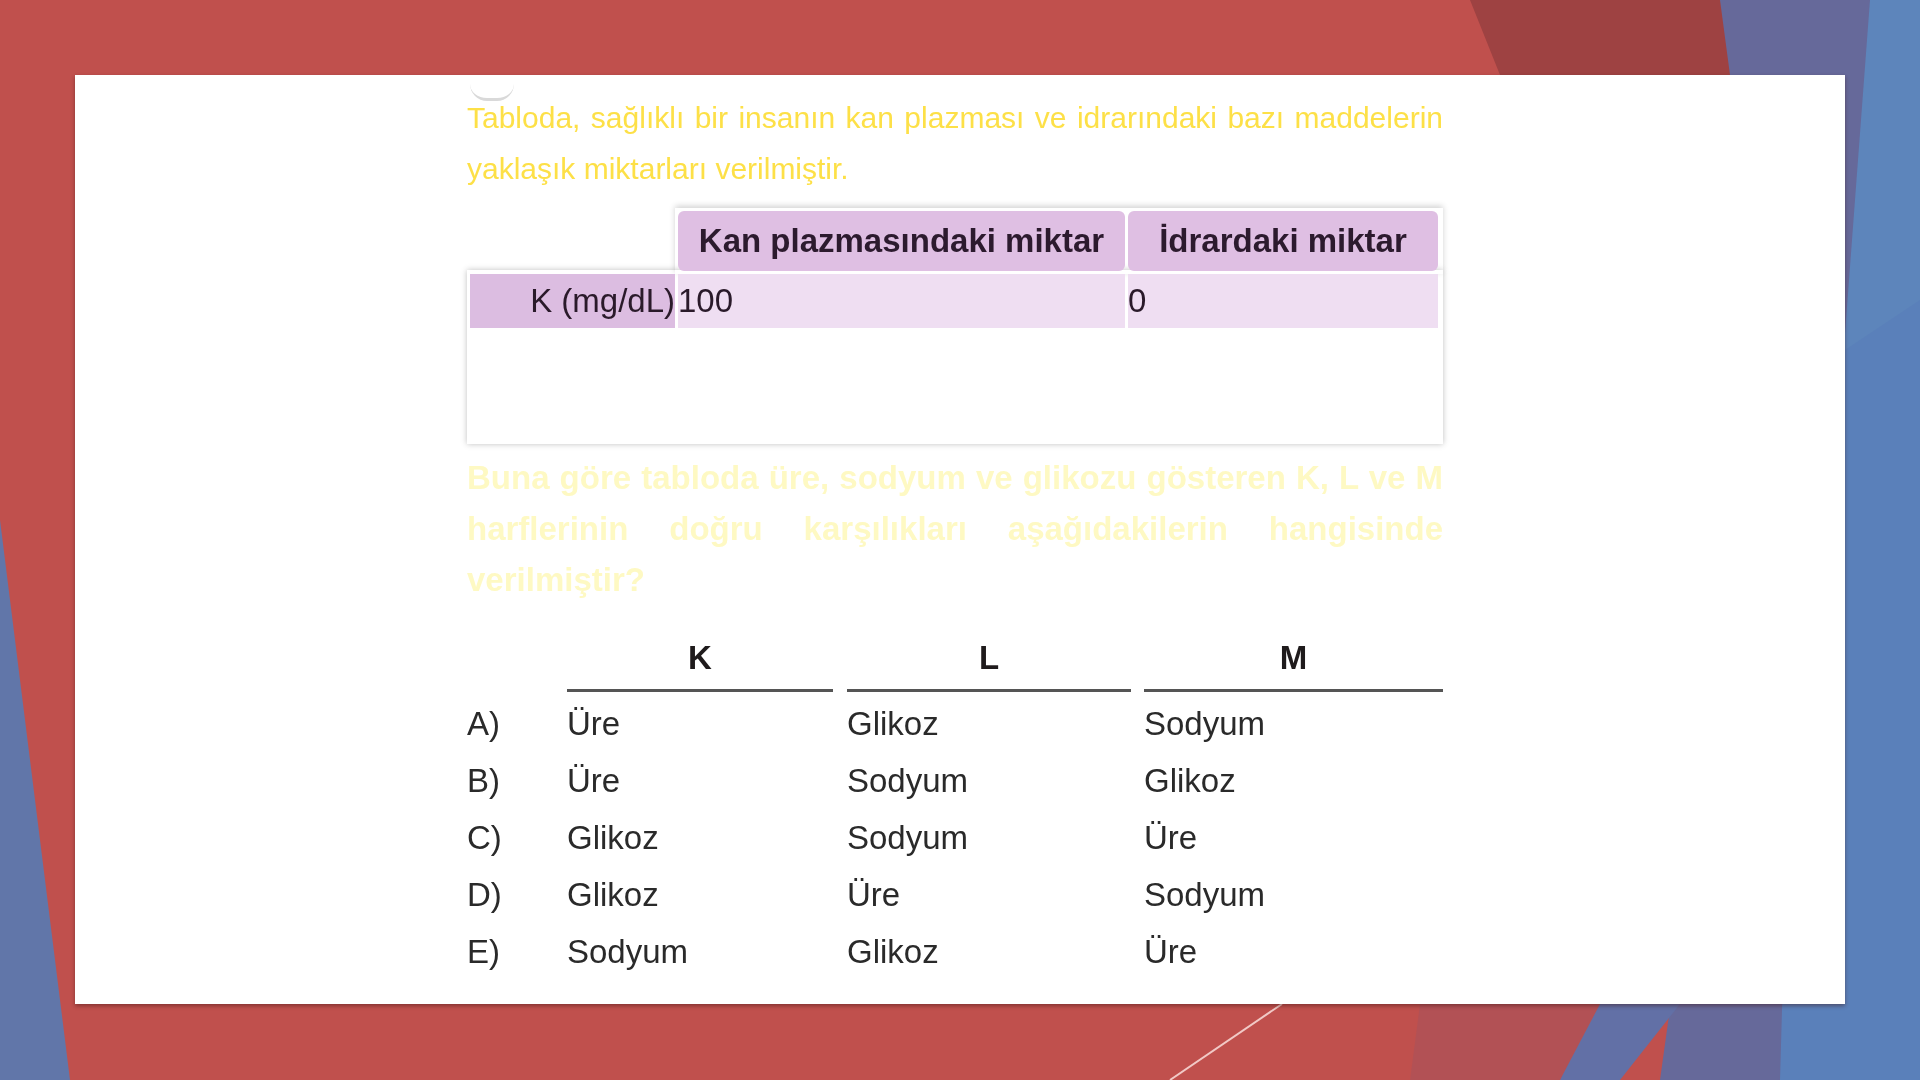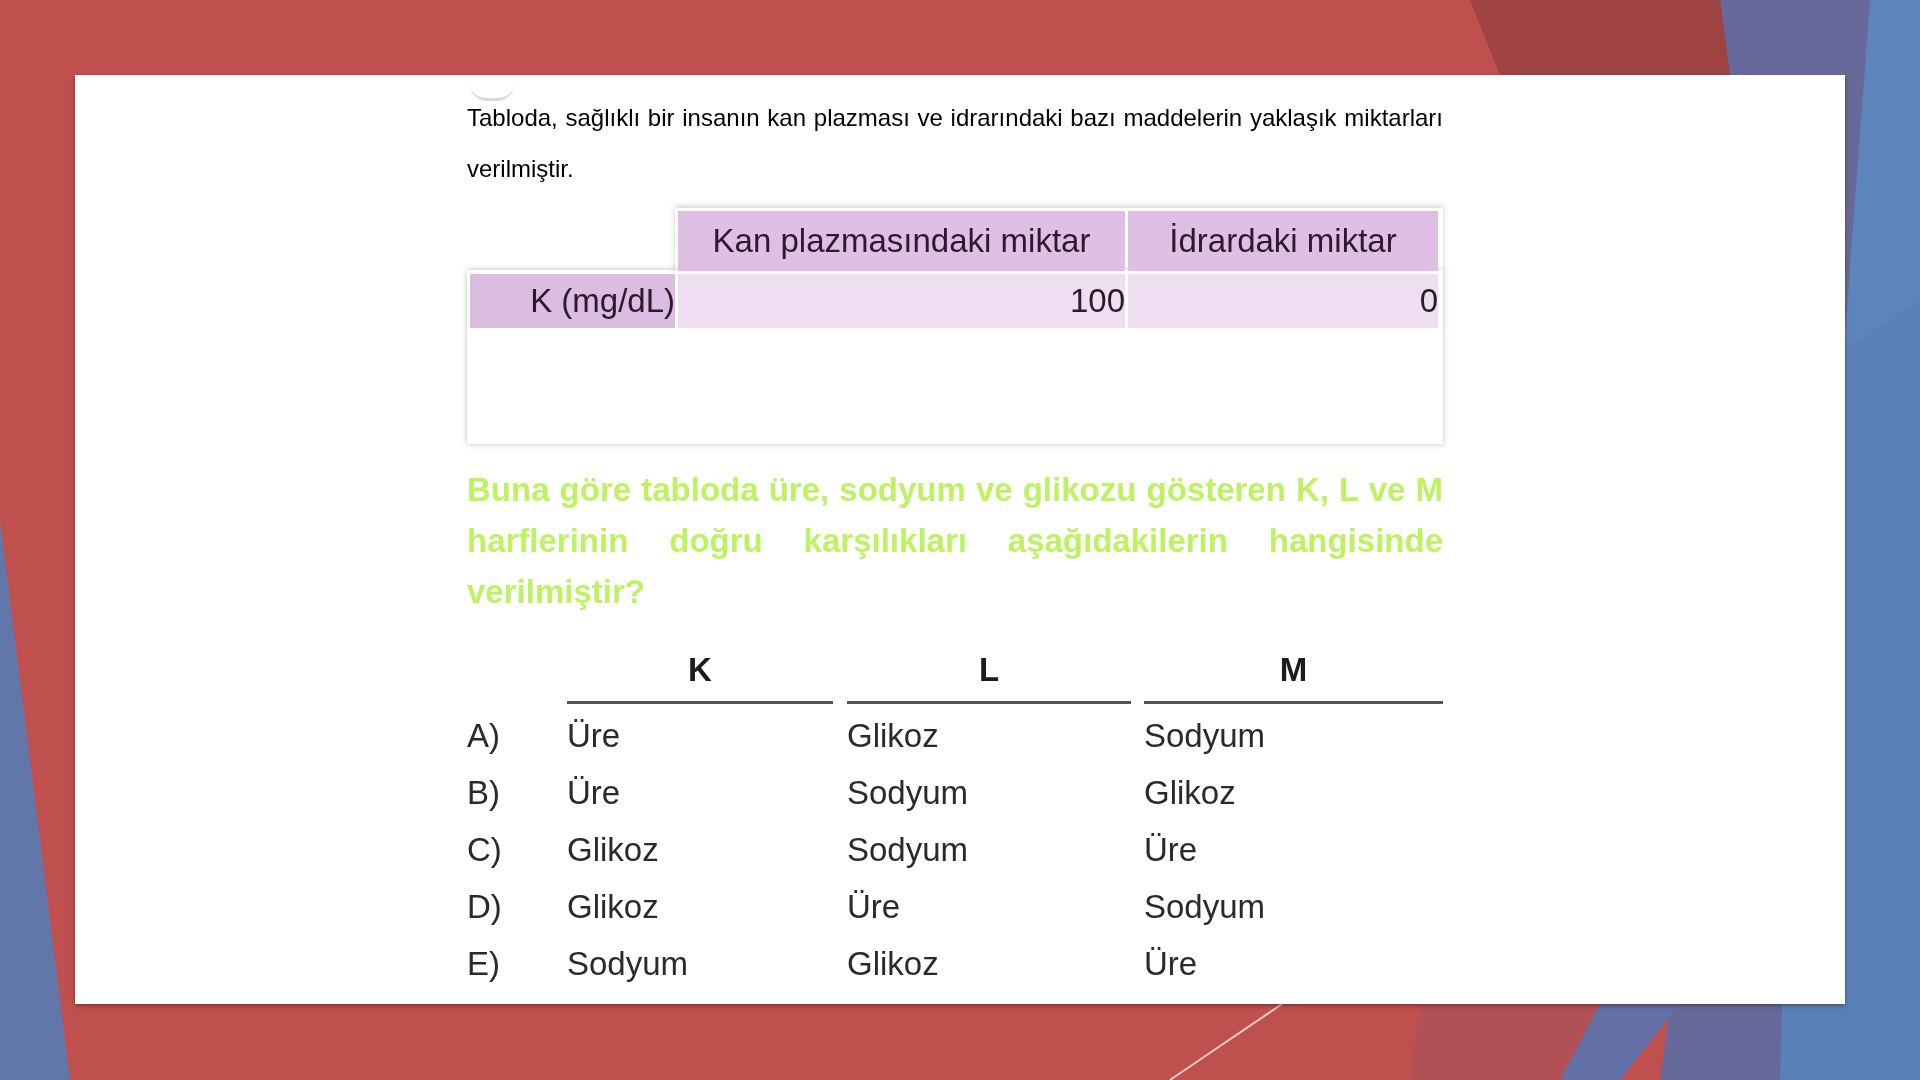--- a/index.html
+++ b/index.html
@@ -12,65 +12,66 @@
     .slide-card {
       position: absolute; left: 75px; top: 75px; width: 1770px; height: 929px;
       background: #ffffff;
       box-shadow: 0 2px 4px rgba(60,20,20,0.45);
     }
     .content {
       position: absolute; left: 467px; top: 92px; width: 976px;
       color: #231f20;
     }
     .intro {
-      font-size: 24px; line-height: 51px; text-align: justify;
+      font-size: 30px; line-height: 51px; text-align: justify;
       text-align-last: left; margin: 0;
-      color: #000000;
+      color: #fde047;
     }
     .corner-mark {
       position: absolute; left: 470px; top: 84px; width: 44px; height: 14px;
       border-bottom: 3px solid #d9d9d9; border-radius: 0 0 30px 30px;
     }
     .data-table-wrap {
       position: relative; margin-top: 14px; width: 976px; height: 236px;
     }
     .data-table {
       position: absolute; left: 0; top: 0;
       border-collapse: separate; border-spacing: 3px;
       font-size: 33px; color: #2a1a2a;
     }
     .data-table td, .data-table th {
       padding: 0; height: 54px; vertical-align: middle;
     }
     .data-table .corner { background: transparent; width: 205px; }
     .data-table th {
-      background: #dfbfe3; font-weight: normal; font-size: 33px; color: #2c1a2e;
+      background: #dfbfe3; font-weight: bold; font-size: 33px; color: #2c1a2e;
       height: 60px;
+      border-radius: 6px;
     }
     .data-table th.col1 { width: 447px; }
     .data-table th.col2 { width: 310px; margin-left: 27px; }
     .data-table td.rowhead {
       background: #dcbde1; text-align: right; padding-left: 14px;
     }
     .data-table td.val {
-      background: #efdef2; text-align: right;
+      background: #efdef2; text-align: left;
     }
     .table-shadow {
       position: absolute; left: 0; top: 62px; width: 976px; height: 174px;
       box-shadow: 0 0 6px rgba(0,0,0,0.25);
       pointer-events: none;
     }
     .table-shadow-head {
       position: absolute; left: 208px; top: 0; width: 768px; height: 66px;
       box-shadow: 0 -2px 6px rgba(0,0,0,0.18);
       pointer-events: none;
     }
     .question {
-      margin: 20px 0 0 0; font-size: 33px; line-height: 51px; font-weight: bold;
-      text-align: justify; text-align-last: left; color: #bef264;
+      margin: 8px 0 0 0; font-size: 33px; line-height: 51px; font-weight: bold;
+      text-align: justify; text-align-last: left; color: #fef9c3;
     }
     .options {
       position: relative; margin-top: 34px; width: 976px;
     }
     .opt-header { position: relative; height: 56px; }
     .opt-col-head {
       position: absolute; top: 0; text-align: center; font-weight: bold; font-size: 33px;
       color: #1f1b1c; padding-bottom: 12px; border-bottom: 3px solid #555;
     }
     .opt-col-head.k { left: 100px; width: 266px; }

